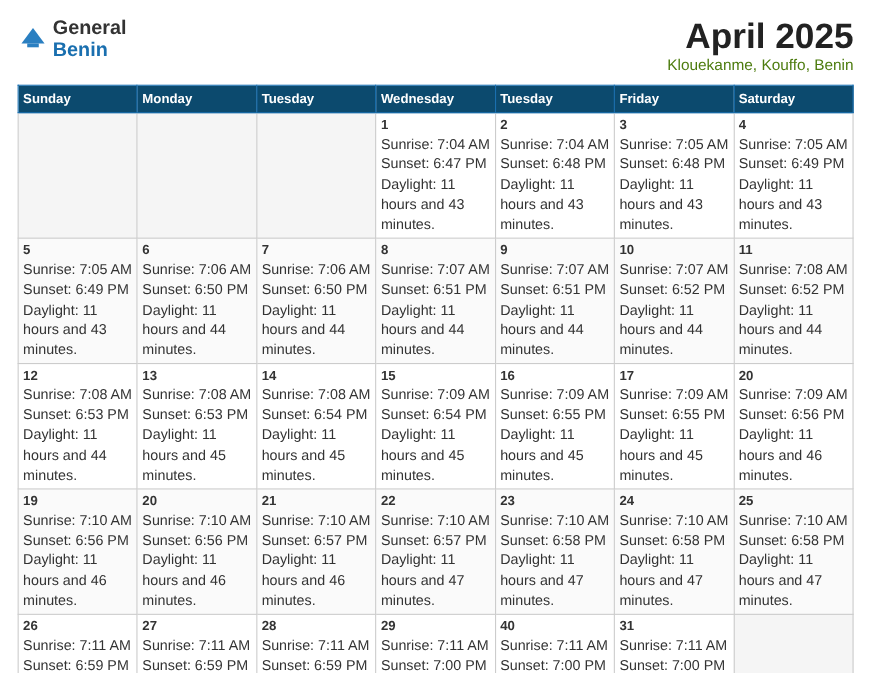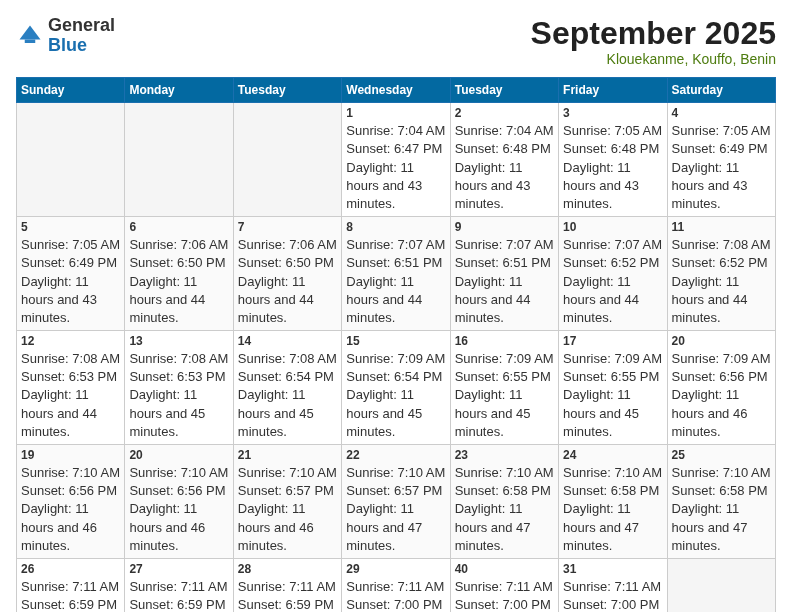--- a/index.html
+++ b/index.html
@@ -53,21 +53,21 @@
       color: #4d7c0f;
     }
     .calendar {
       flex: 1;
       border: 1px solid #ccc;
       border-collapse: collapse;
       width: 100%;
       table-layout: fixed;
     }
     .calendar th {
-      background: #0369a1;
+      background: #0c4a6e;
       color: #fff;
       font-size: 12px;
       font-weight: bold;
       padding: 5px 4px;
       text-align: left;
       border: 1px solid #1a6faf;
     }
     .calendar td {
       border: 1px solid #ccc;
       vertical-align: top;
@@ -100,25 +100,25 @@
 
 <div class="page">
   <div class="header">
     <div class="logo">
       <svg class="logo-icon" viewBox="0 0 32 32">
         <polygon points="16,4 28,20 4,20" fill="#2a7fc1"></polygon>
         <rect x="10" y="20" width="12" height="4" fill="#2a7fc1"></rect>
       </svg>
       <div class="logo-text">
         <span class="logo-general">General</span><br>
-        <span class="logo-blue">Blue</span>
+        <span class="logo-blue">Benin</span>
       </div>
     </div>
     <div class="title-area">
-      <div class="month-title">September 2025</div>
+      <div class="month-title">April 2025</div>
       <div class="location">Klouekanme, Kouffo, Benin</div>
     </div>
   </div>
 
   <table class="calendar">
     <thead>
       <tr>
       <th>Sunday</th>
           <th>Monday</th>
           <th>Tuesday</th>

